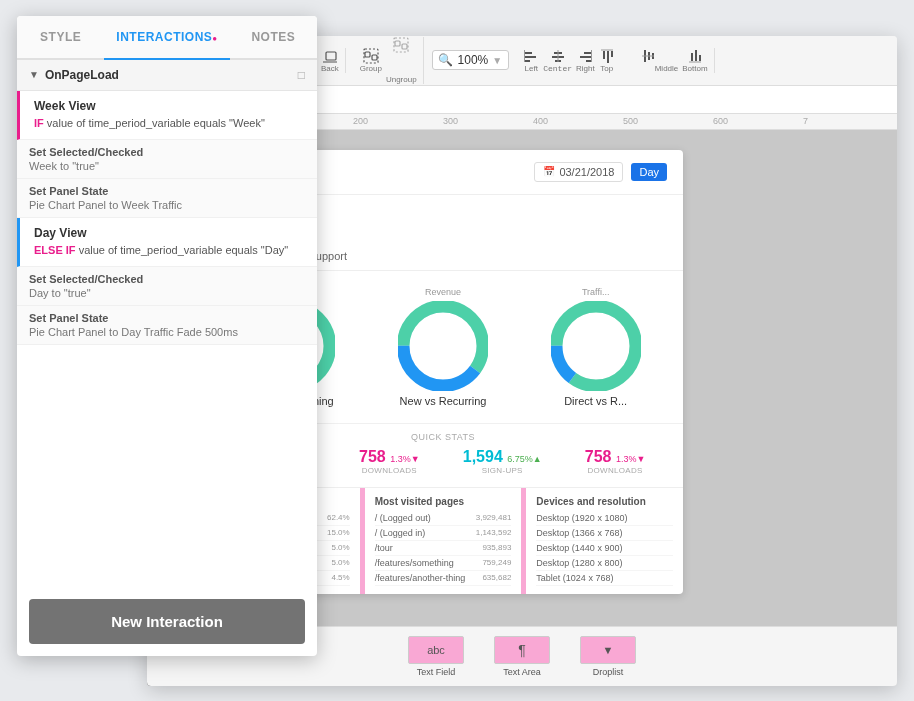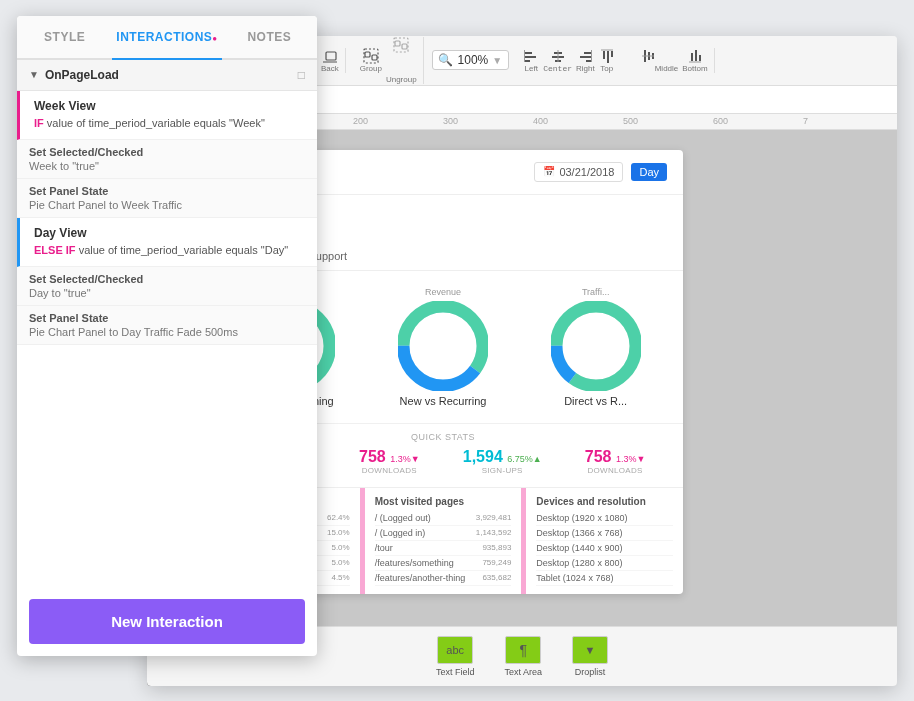--- a/index.html
+++ b/index.html
@@ -363,21 +363,21 @@
 
     .panel-tabs {
       display: flex;
       border-bottom: 2px solid #e0e0e0;
       background: #fafafa;
     }
 
     .panel-tab {
       flex: 1;
       text-align: center;
-      padding: 14px 4px;
+      padding: 14px 12px;
       font-size: 12px;
       font-weight: 600;
       color: #999;
       cursor: pointer;
       letter-spacing: 0.5px;
     }
 
     .panel-tab.active {
       color: #2196f3;
       border-bottom: 2px solid #2196f3;
@@ -462,21 +462,21 @@
     }
 
     .sub-value {
       font-size: 11px;
       color: #777;
     }
 
     .new-interaction-btn {
       margin: 12px;
       padding: 14px;
-      background: #8b5cf6;
+      background: #737373;
       color: white;
       border: none;
       border-radius: 4px;
       font-size: 15px;
       font-weight: 600;
       cursor: pointer;
       width: calc(100% - 24px);
       text-align: center;
     }
 
@@ -498,23 +498,23 @@
       display: flex;
       flex-direction: column;
       align-items: center;
       gap: 3px;
       color: #555;
       font-size: 9px;
       cursor: pointer;
     }
 
     .bottom-tool-icon {
-      width: 36px;
+      width: 56px;
       height: 28px;
-      background: #84cc16;
+      background: #f9a8d4;
       border: 1px solid #ccc;
       border-radius: 2px;
       display: flex;
       align-items: center;
       justify-content: center;
       font-size: 11px;
     }
 
     .date-picker {
       display: flex;

